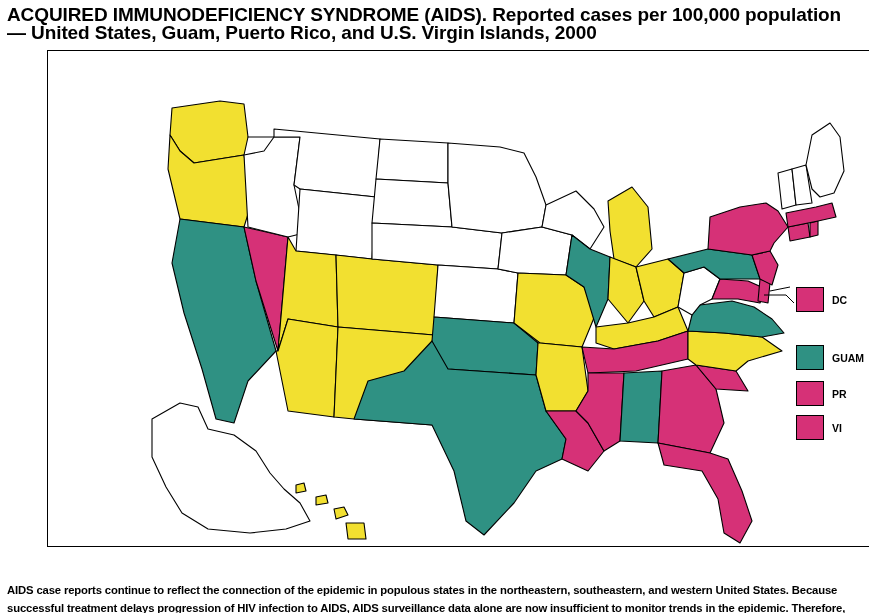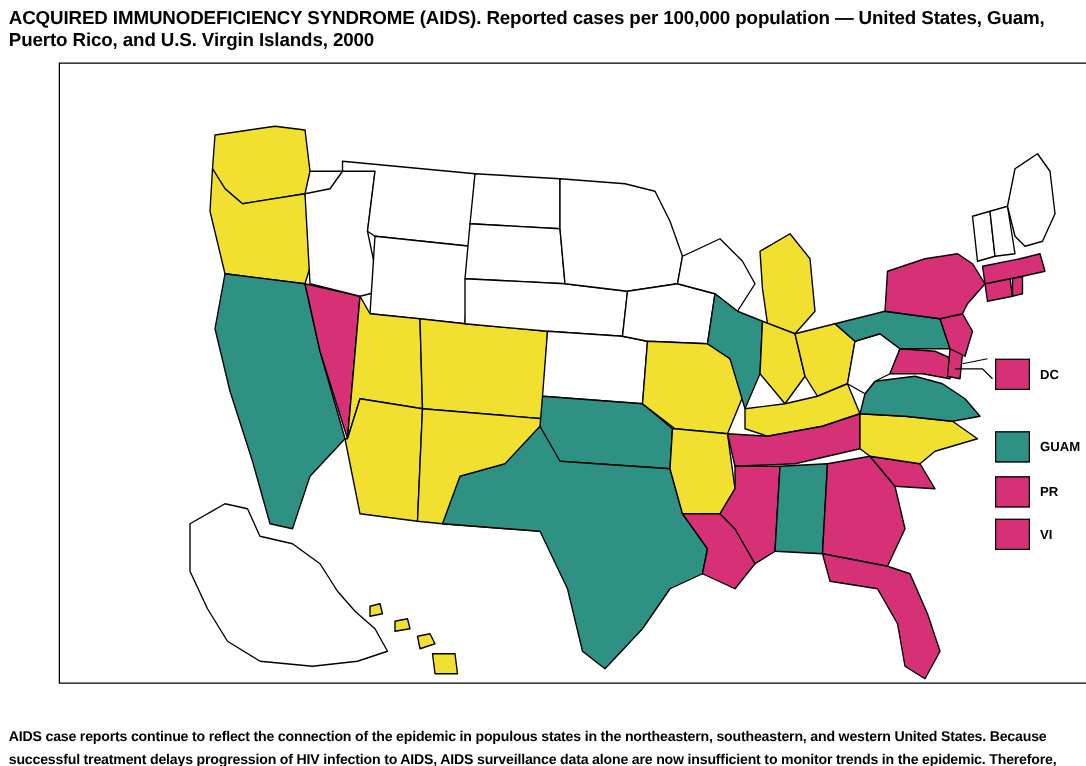--- a/index.html
+++ b/index.html
@@ -19,21 +19,21 @@
     position: relative;
     width: 869px;
     height: 613px;
     box-sizing: border-box;
   }
   .title {
     position: absolute;
     left: 7px;
     top: 6px;
     width: 850px;
-    font-size: 15px;
+    font-size: 19px;
     font-weight: bold;
     line-height: 18px;
     letter-spacing: -0.1px;
   }
   .map-frame {
     position: absolute;
     left: 7px;
     top: 50px;
     width: 854px;
     height: 497px;

